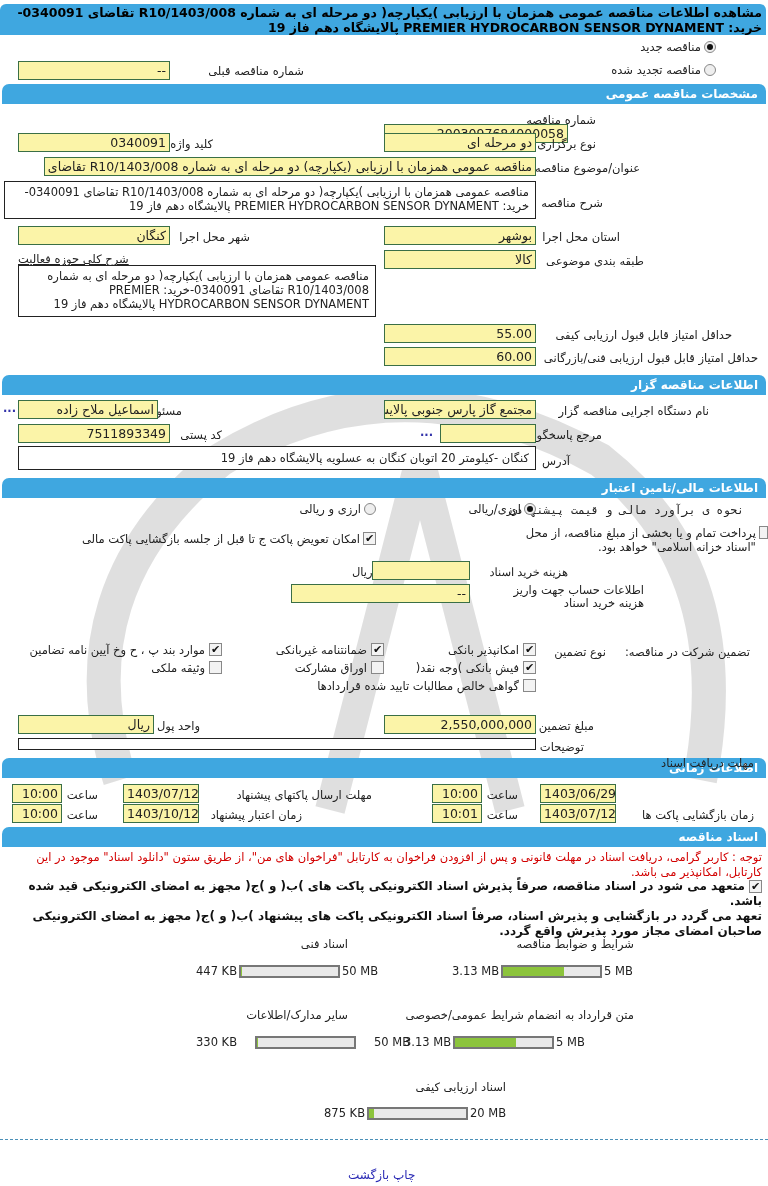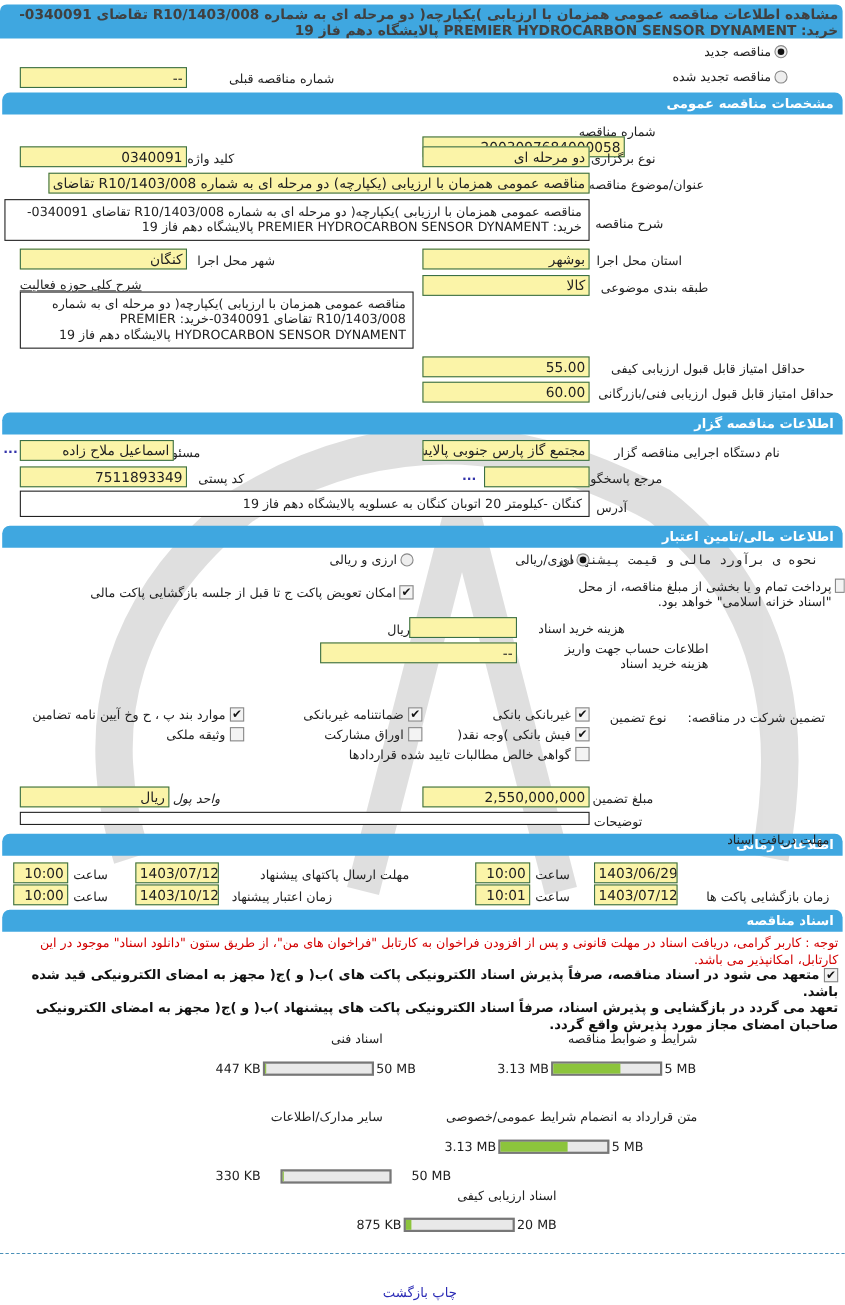--- a/index.html
+++ b/index.html
@@ -1,19 +1,19 @@
 <!DOCTYPE html>
 <html><head>
   <meta charset="utf-8">
   <style>
     * { box-sizing: border-box; margin: 0; padding: 0; }
     html, body { width: 768px; height: 1186px; background: #fff; overflow: hidden; }
     body { font-family: "DejaVu Sans", "Liberation Sans", sans-serif; font-size: 11.5px; color: #222; direction: rtl; position: relative; }
     .abs { position: absolute; }
-    .title-bar { left: 0; top: 4px; width: 766px; height: 31px; background: #3fa7e0; color: #404040; font-weight: bold; font-size: 12.5px; line-height: 15px; padding: 1px 4px 0 2px; border-radius: 6px 6px 0 0; text-align: right; overflow: hidden; }
+    .title-bar { left: 0; top: 4px; width: 766px; height: 31px; background: #3fa7e0; color: #000000; font-weight: bold; font-size: 12.5px; line-height: 15px; padding: 1px 4px 0 2px; border-radius: 6px 6px 0 0; text-align: right; overflow: hidden; }
     .sec-bar { left: 2px; width: 764px; height: 20px; background: #3fa7e0; color: #fff; font-weight: bold; font-size: 12px; line-height: 20px; padding-right: 8px; border-radius: 7px 7px 0 0; }
     .field { background: #fbf4a8; border: 1px solid #3a6f46; height: 19px; line-height: 17px; padding: 0 3px; font-size: 12.5px; white-space: nowrap; overflow: hidden; direction: rtl; text-align: right; }
     .field.ltr { direction: ltr; text-align: right; }
     .label { white-space: nowrap; font-size: 11.5px; line-height: 14px; }
     .box { border: 1px solid #222; background: #fff; font-size: 11.5px; line-height: 14px; padding: 3px 6px; text-align: right; }
     .radio { width: 12px; height: 12px; border: 1px solid #888; border-radius: 50%; background: #eee; display: inline-block; }
     .radio.on::after { content: ""; display: block; width: 6px; height: 6px; margin: 2px; border-radius: 50%; background: #111; }
     .cb { width: 13px; height: 13px; border: 1px solid #888; background: #f3f3f3; display: inline-block; font-size: 11px; line-height: 11px; text-align: center; color: #111; }
     .note-red { color: #d20000; font-size: 11.5px; line-height: 15px; }
     .bold-text { font-weight: bold; font-size: 12px; line-height: 15px; color: #111; }
@@ -119,21 +119,21 @@
 <span class="abs label" style="left:352px; top:565px;">ریال</span>
 
 <span class="abs label" style="right:124px; top:584px; width:150px; white-space:normal; line-height:13px;">اطلاعات حساب جهت واریز هزینه خرید اسناد</span>
 <div class="abs field" style="left:291px; top:584px; width:179px;">--</div>
 
 <span class="abs label" style="right:18px; top:645px;">تضمین شرکت در مناقصه:</span>
 <span class="abs label" style="right:162px; top:645px;">نوع تضمین</span>
 
 <div class="abs" style="right:232px; top:643px; display:flex; gap:4px;">
   <span class="cb">✔</span>
-  <span class="label">غیربانکی بانکی</span>
+  <span class="label">امکانپذیر بانکی</span>
 </div>
 <div class="abs" style="right:384px; top:643px; display:flex; gap:4px;">
   <span class="cb">✔</span>
   <span class="label">ضمانتنامه غیربانکی</span>
 </div>
 <div class="abs" style="right:546px; top:643px; display:flex; gap:4px;">
   <span class="cb">✔</span>
   <span class="label">موارد بند پ ، ح وخ آیین نامه تضامین</span>
 </div>
 <div class="abs" style="right:232px; top:661px; display:flex; gap:4px;">
@@ -148,21 +148,21 @@
   <span class="cb"></span>
   <span class="label">وثیقه ملکی</span>
 </div>
 <div class="abs" style="right:232px; top:679px; display:flex; gap:4px;">
   <span class="cb"></span>
   <span class="label">گواهی خالص مطالبات تایید شده قراردادها</span>
 </div>
 
 <span class="abs label" style="right:174px; top:719px;">مبلغ تضمین</span>
 <div class="abs field ltr" style="left:384px; top:715px; width:152px;">2,550,000,000</div>
-<span class="abs label" style="right:568px; top:719px;font-style:italic;">واحد پول</span>
+<span class="abs label" style="right:568px; top:719px;">واحد پول</span>
 <div class="abs field" style="left:18px; top:715px; width:136px;">ریال</div>
 
 <span class="abs label" style="right:184px; top:740px;">توضیحات</span>
 <div class="abs box" style="left:18px; top:738px; width:518px; height:12px; padding:0;"></div>
 
 <div class="abs sec-bar" style="top:758px;">اطلاعات زمانی</div>
 
 <span class="abs label" style="right:14px; top:756px;">مهلت دریافت اسناد</span>
 <div class="abs field ltr" style="left:540px; top:784px; width:76px;">1403/06/29</div>
 <span class="abs label" style="right:250px; top:788px;">ساعت</span>
@@ -214,21 +214,21 @@
 <span class="abs label" style="right:134px; top:1008px;">متن قرارداد به انضمام شرایط عمومی/خصوصی</span>
 <div class="abs" style="left:404px; top:1035px; direction:ltr; display:flex; align-items:center; gap:2px;">
   <span class="label">3.13 MB</span>
   <div class="bar" style="width:101px;">
       <div class="fill" style="width:63%;"></div>
     </div>
   <span class="label">5 MB</span>
 </div>
 
 <span class="abs label" style="right:420px; top:1008px;">سایر مدارک/اطلاعات</span>
-<div class="abs" style="left:196px; top:1062px; direction:ltr; display:flex; align-items:center; gap:18px;">
+<div class="abs" style="left:196px; top:1035px; direction:ltr; display:flex; align-items:center; gap:18px;">
   <span class="label">330 KB</span>
   <div class="bar" style="width:101px;">
       <div class="fill" style="width:1%;"></div>
     </div>
   <span class="label">50 MB</span>
 </div>
 
 <span class="abs label" style="right:262px; top:1080px;">اسناد ارزیابی کیفی</span>
 <div class="abs" style="left:324px; top:1106px; direction:ltr; display:flex; align-items:center; gap:2px;">
   <span class="label">875 KB</span>

